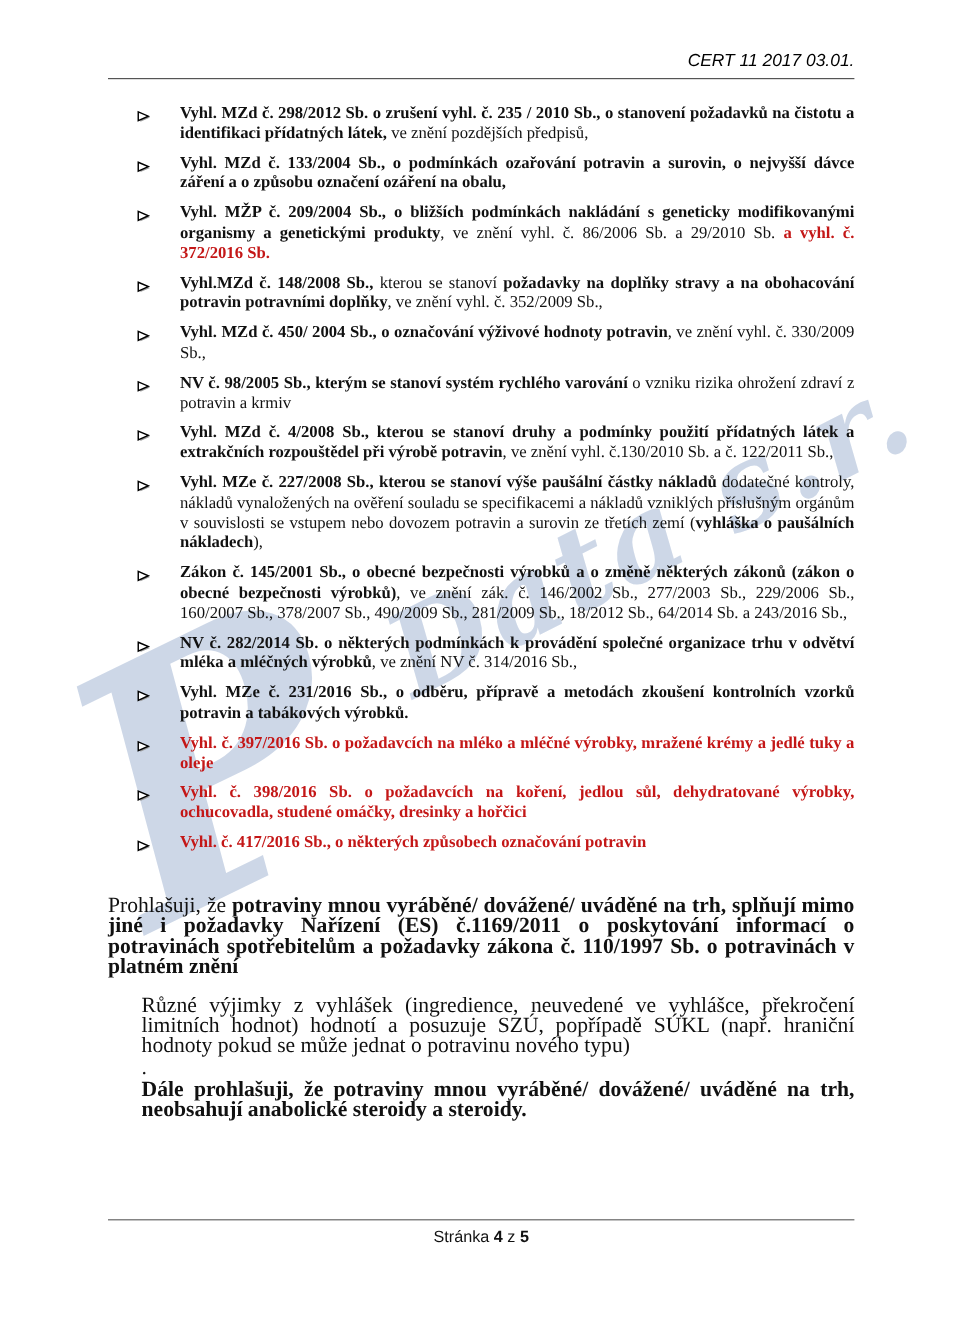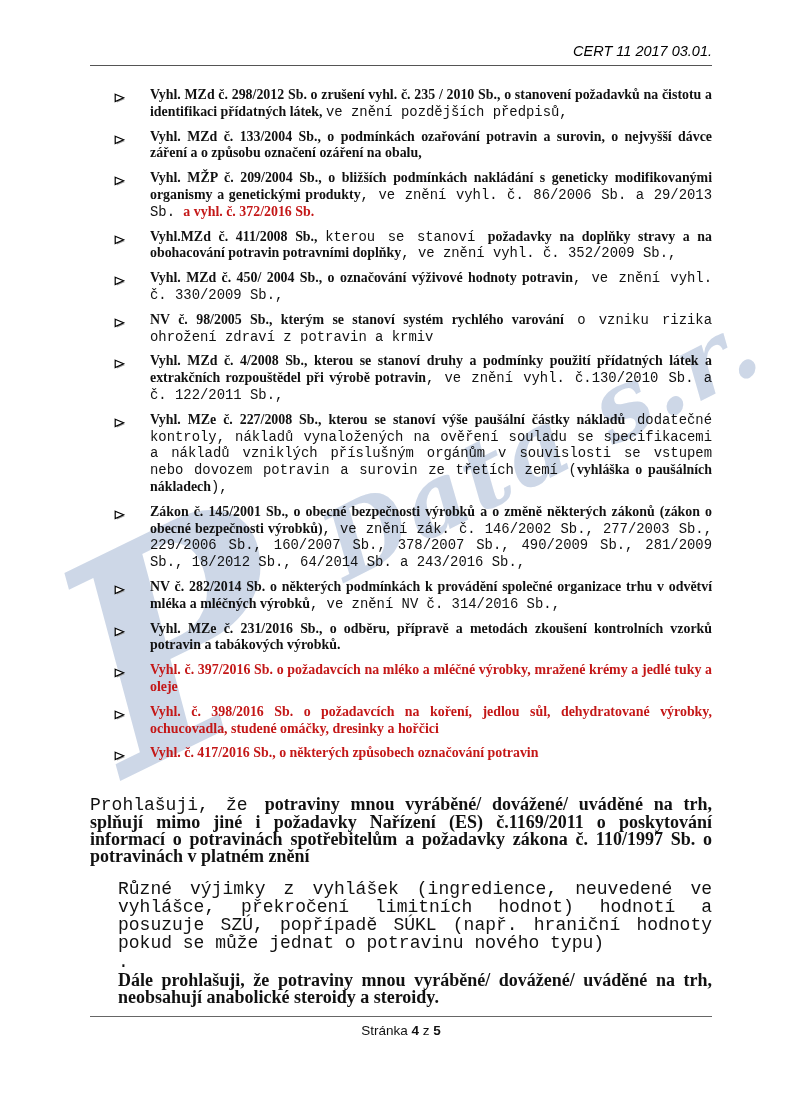--- a/index.html
+++ b/index.html
@@ -66,21 +66,21 @@
 
   .paras{margin-top:30px;}
   .para{
     font-size:18px;
     line-height:17px;
     text-align:justify;
   }
   .para + .para{margin-top:15px;margin-left:28px;}
   .para.tight{margin-top:1px;}
 
-  .seg-n{font-weight:normal;color:var(--ink);font-family:Liberation Mono, monospace;}
+  .seg-n{font-weight:normal;color:var(--ink);}
   .seg-b{font-weight:bold;color:var(--ink);}
   .seg-rb{font-weight:bold;color:var(--red);}
 
   
   .doc-footer{
     position:absolute;left:90px;right:88px;bottom:62px;z-index:1;
   }
   .footer-rule{border:none;border-top:1px solid #666;}
   .footer-text{
     margin-top:6px;
@@ -121,28 +121,28 @@
               <path d="M3 2.8 L11 5.9 L3 9.4 Z" fill="#999" stroke="none"></path>
               <path d="M1.2 1.2 L9.6 4.8 L1.2 8.6 Z" fill="#ffffff" stroke="#000" stroke-width="1.2" stroke-linejoin="miter"></path>
             </svg></span>
           <span class="btext"><span class="seg-b">Vyhl. MZd č. 133/2004 Sb., o podmínkách ozařování potravin a surovin, o nejvyšší dávce záření a o způsobu označení ozáření na obalu,</span></span>
         </div>
         <div class="bullet">
           <span class="marker"><svg width="12" height="11" viewBox="0 0 12 11">
               <path d="M3 2.8 L11 5.9 L3 9.4 Z" fill="#999" stroke="none"></path>
               <path d="M1.2 1.2 L9.6 4.8 L1.2 8.6 Z" fill="#ffffff" stroke="#000" stroke-width="1.2" stroke-linejoin="miter"></path>
             </svg></span>
-          <span class="btext"><span class="seg-b">Vyhl. MŽP č. 209/2004 Sb., o bližších podmínkách nakládání s geneticky modifikovanými organismy a genetickými produkty</span><span class="seg-n">, ve znění vyhl. č. 86/2006 Sb. a 29/2013 Sb. </span><span class="seg-rb">a vyhl. č. 372/2016 Sb.</span></span>
-        </div>
-        <div class="bullet">
-          <span class="marker"><svg width="12" height="11" viewBox="0 0 12 11">
-              <path d="M3 2.8 L11 5.9 L3 9.4 Z" fill="#999" stroke="none"></path>
-              <path d="M1.2 1.2 L9.6 4.8 L1.2 8.6 Z" fill="#ffffff" stroke="#000" stroke-width="1.2" stroke-linejoin="miter"></path>
-            </svg></span>
-          <span class="btext"><span class="seg-b">Vyhl.MZd č. 411/2008 Sb., </span><span class="seg-n">kterou se stanoví </span><span class="seg-b">požadavky na doplňky stravy a na obohacování potravin potravními doplňky</span><span class="seg-n">, ve znění vyhl. č. 352/2009 Sb.,</span></span>
+          <span class="btext"><span class="seg-b">Vyhl. MŽP č. 209/2004 Sb., o bližších podmínkách nakládání s geneticky modifikovanými organismy a genetickými produkty</span><span class="seg-n">, ve znění vyhl. č. 86/2006 Sb. a 29/2010 Sb. </span><span class="seg-rb">a vyhl. č. 372/2016 Sb.</span></span>
+        </div>
+        <div class="bullet">
+          <span class="marker"><svg width="12" height="11" viewBox="0 0 12 11">
+              <path d="M3 2.8 L11 5.9 L3 9.4 Z" fill="#999" stroke="none"></path>
+              <path d="M1.2 1.2 L9.6 4.8 L1.2 8.6 Z" fill="#ffffff" stroke="#000" stroke-width="1.2" stroke-linejoin="miter"></path>
+            </svg></span>
+          <span class="btext"><span class="seg-b">Vyhl.MZd č. 148/2008 Sb., </span><span class="seg-n">kterou se stanoví </span><span class="seg-b">požadavky na doplňky stravy a na obohacování potravin potravními doplňky</span><span class="seg-n">, ve znění vyhl. č. 352/2009 Sb.,</span></span>
         </div>
         <div class="bullet">
           <span class="marker"><svg width="12" height="11" viewBox="0 0 12 11">
               <path d="M3 2.8 L11 5.9 L3 9.4 Z" fill="#999" stroke="none"></path>
               <path d="M1.2 1.2 L9.6 4.8 L1.2 8.6 Z" fill="#ffffff" stroke="#000" stroke-width="1.2" stroke-linejoin="miter"></path>
             </svg></span>
           <span class="btext"><span class="seg-b">Vyhl. MZd č. 450/ 2004 Sb., o označování výživové hodnoty potravin</span><span class="seg-n">, ve znění vyhl. č. 330/2009 Sb.,</span></span>
         </div>
         <div class="bullet">
           <span class="marker"><svg width="12" height="11" viewBox="0 0 12 11">

